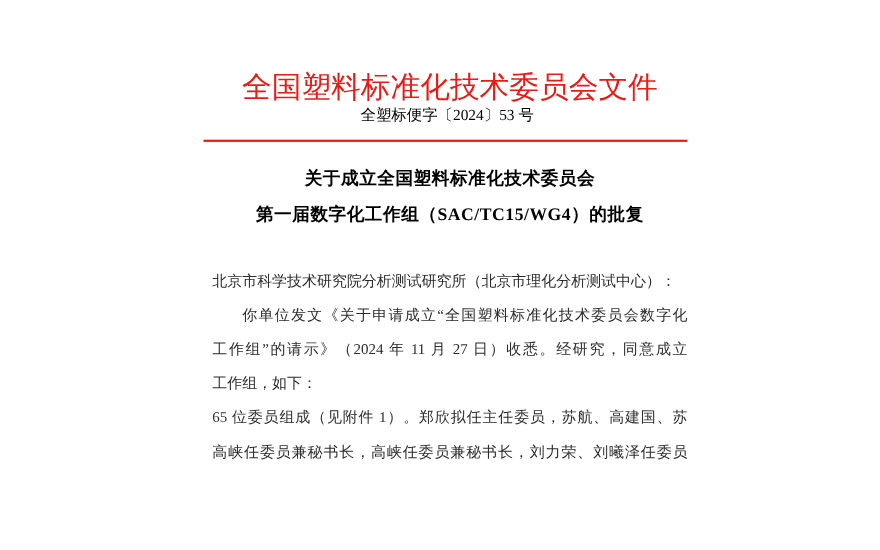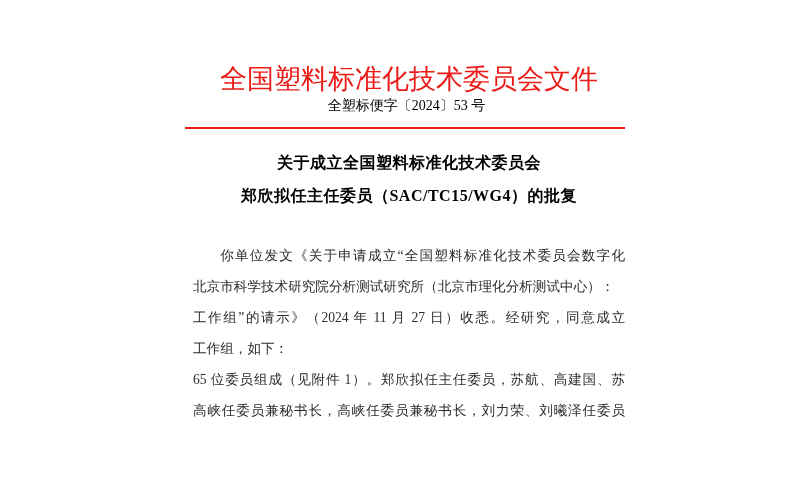--- a/index.html
+++ b/index.html
@@ -79,25 +79,25 @@
 <div class="page">
 
   <div class="col org-title">全国塑料标准化技术委员会文件</div>
 
   <div class="col doc-number">全塑标便字〔2024〕53 号</div>
 
   <div class="red-line"></div>
 
   <div class="col subject">
     <div>关于成立全国塑料标准化技术委员会</div>
-    <div>郑欣拟任主任委员（SAC/TC15/WG4）的批复</div>
+    <div>第一届数字化工作组（SAC/TC15/WG4）的批复</div>
   </div>
 
   <div class="col body-text">
+    <div class="line">北京市科学技术研究院分析测试研究所（北京市理化分析测试中心）：</div>
     <div class="line indent fill">你单位发文《关于申请成立“全国塑料标准化技术委员会数字化</div>
-    <div class="line">北京市科学技术研究院分析测试研究所（北京市理化分析测试中心）：</div>
     <div class="line fill">工作组”的请示》（2024 年 11 月 27 日）收悉。经研究，同意成立</div>
     <div class="line">工作组，如下：</div>
     <div class="line fill">65 位委员组成（见附件 1）。郑欣拟任主任委员，苏航、高建国、苏</div>
     <div class="line fill">高峡任委员兼秘书长，高峡任委员兼秘书长，刘力荣、刘曦泽任委员</div>
   </div>
 
 </div>
 
 </body></html>

